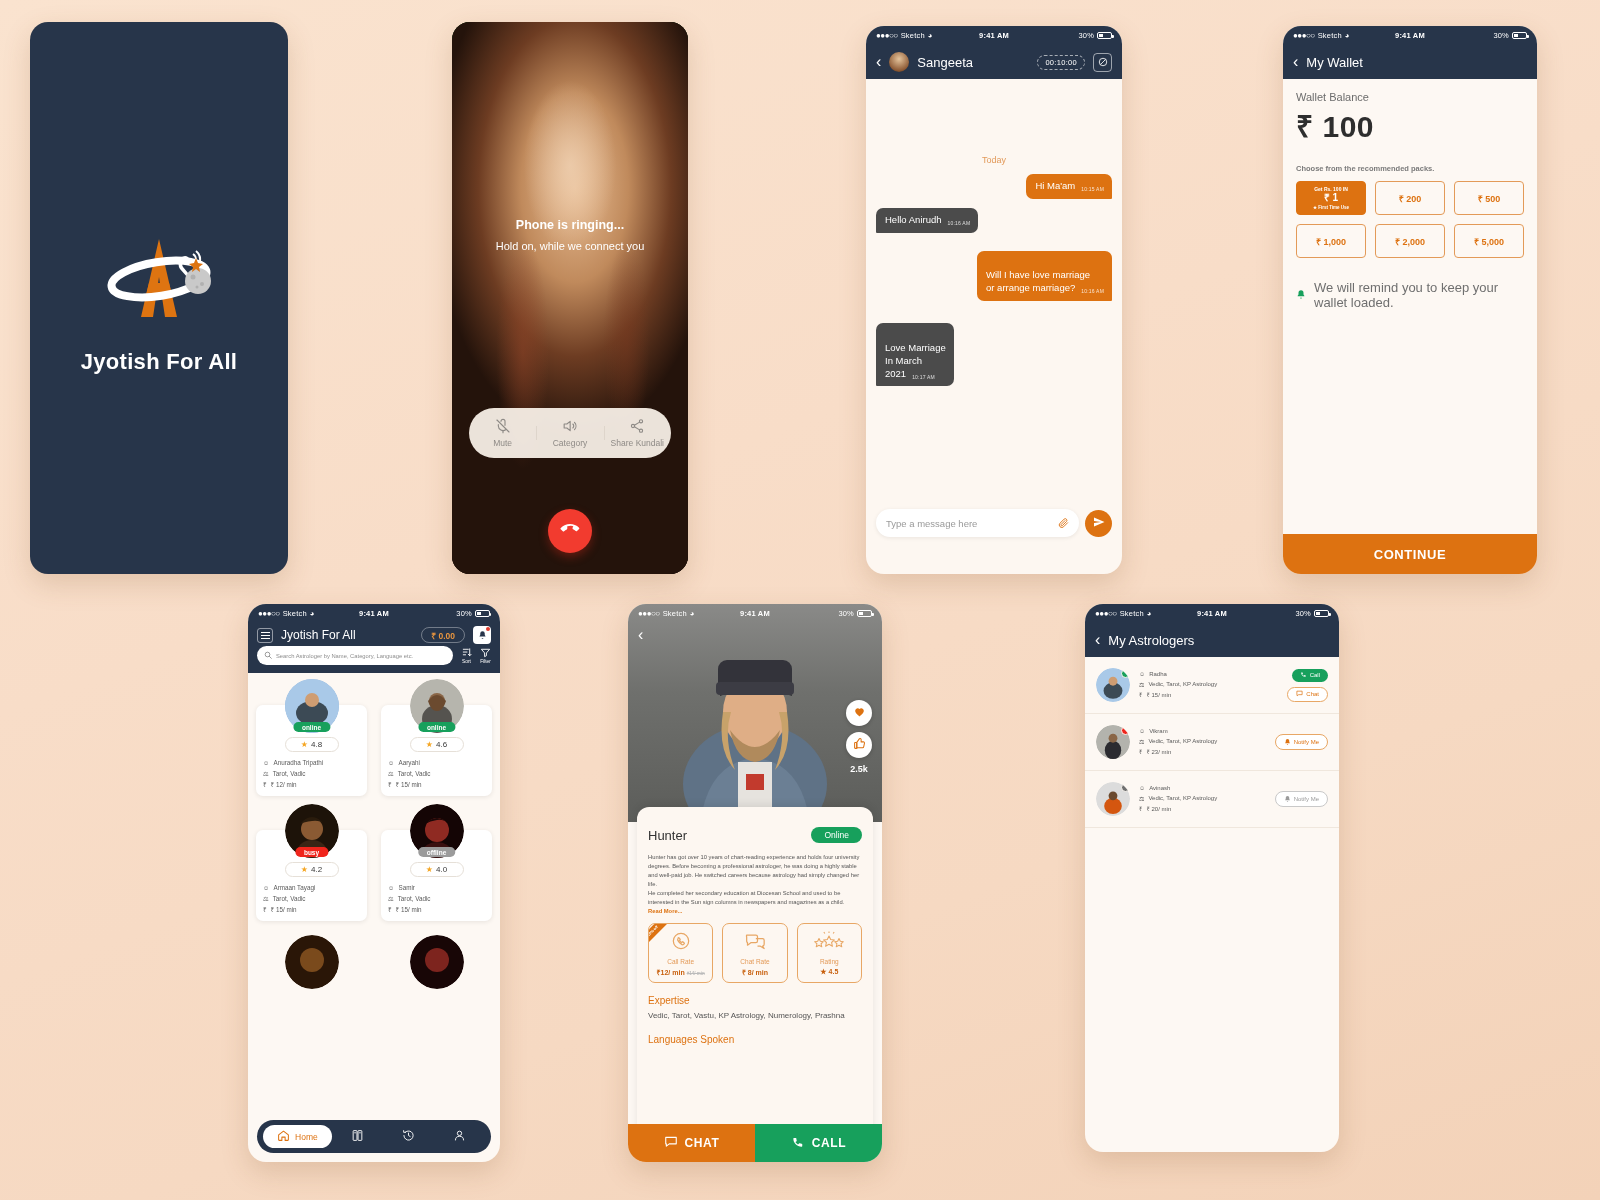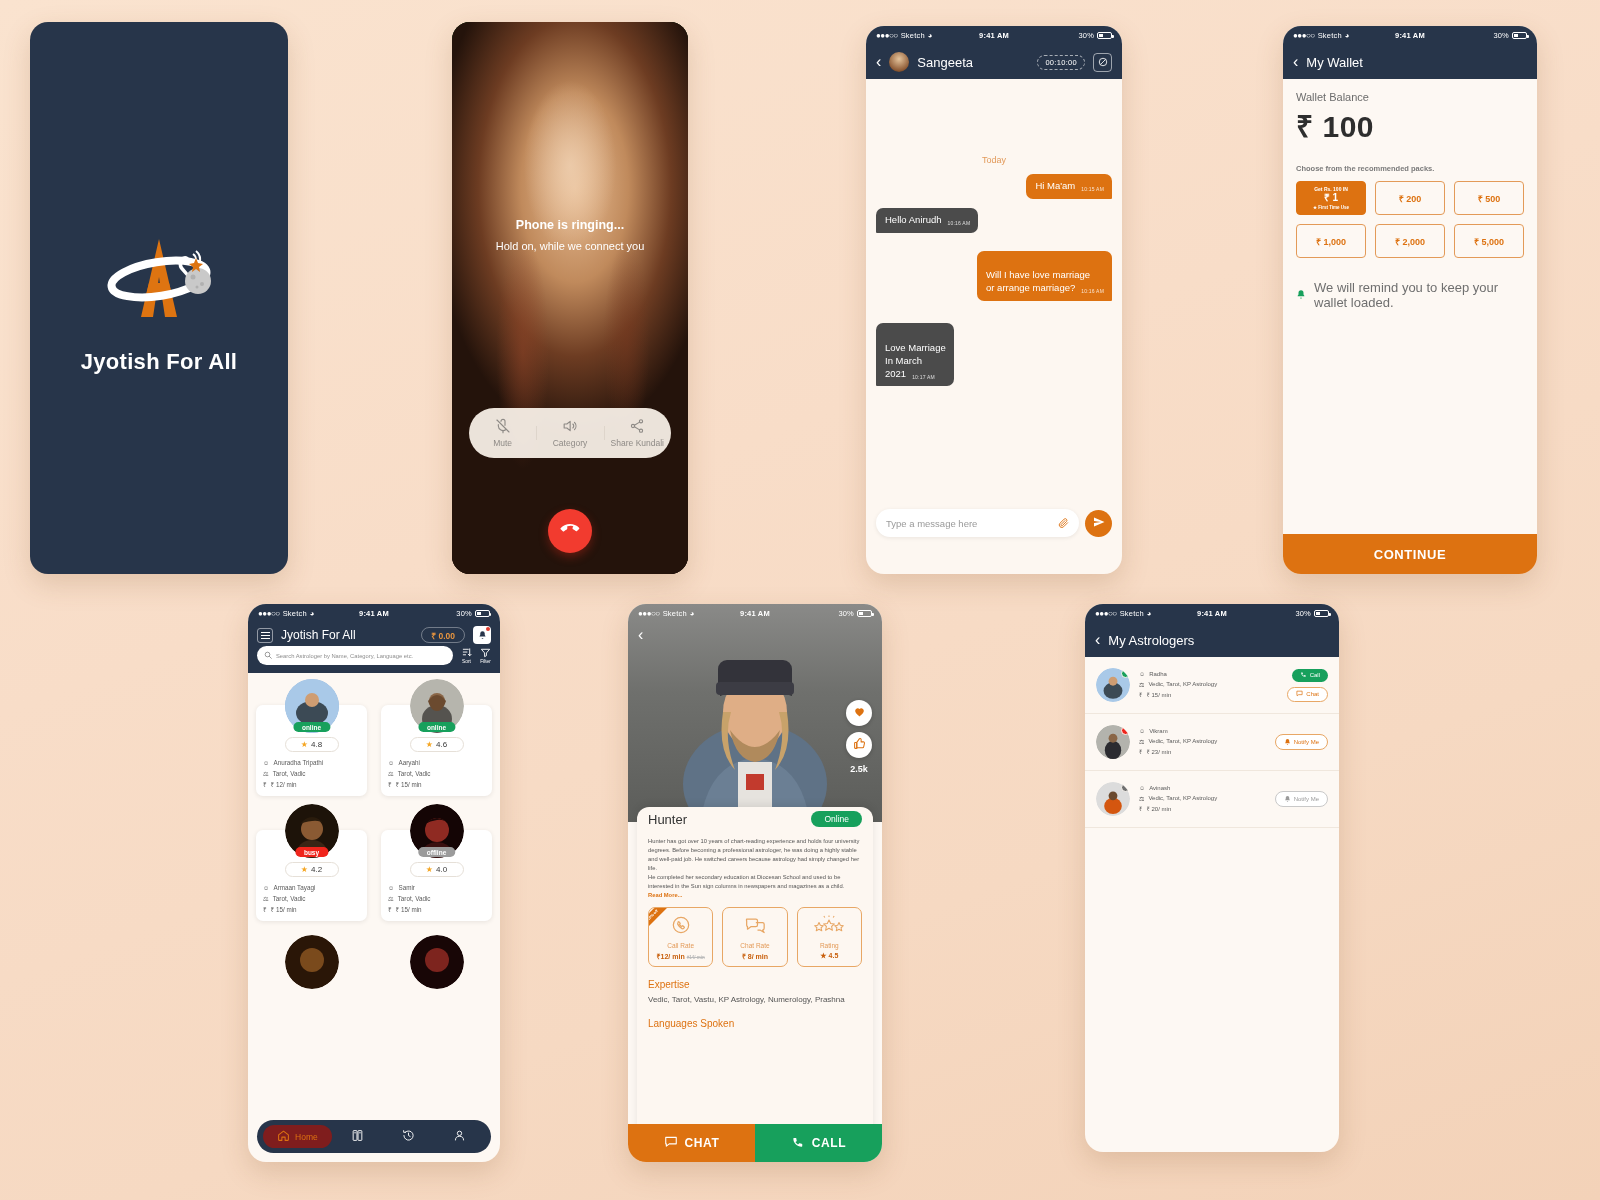--- a/index.html
+++ b/index.html
@@ -149,35 +149,35 @@
   .badge.online{background:#17a05c;}
   .badge.busy{background:#f0251c;}
   .badge.offline{background:#9b9b9b;}
   .rate-pill{margin:10px auto 0;width:54px;height:15px;border:1px solid #e6e0d8;border-radius:8px;display:flex;
      align-items:center;justify-content:center;gap:3px;font-size:8px;color:#3a3a3a;}
   .meta{margin-top:7px;display:flex;flex-direction:column;gap:3.5px;font-size:6.3px;color:#5b5b5b;}
   .meta div{display:flex;align-items:center;gap:4px;}
   .bottomnav{position:absolute;left:9px;right:9px;bottom:9px;height:33px;background:#27354a;border-radius:17px;
      display:flex;align-items:center;padding:0 6px;}
   .navitem{flex:1;display:flex;align-items:center;justify-content:center;}
-  .navitem.active{background:#7f1d1d;border-radius:14px;height:23px;gap:5px;flex:1.35;}
+  .navitem.active{background:#ffffff;border-radius:14px;height:23px;gap:5px;flex:1.35;}
   .navitem.active span{font-size:8.5px;color:#dd7211;}
 
   
   #profile { left:628px; top:604px; width:254px; height:558px; background:#fdf8f3; }
   .pf-hero{height:218px;position:relative;overflow:hidden;
     background:linear-gradient(180deg,#8a8a88 0%, #6f706d 40%, #5c5d5a 100%);}
   .pf-hero .fig{position:absolute;left:50%;top:30px;transform:translateX(-50%);}
   .pf-back{position:absolute;left:10px;top:22px;color:#fff;font-size:16px;font-weight:300;}
   .pf-fabs{position:absolute;right:10px;top:96px;text-align:center;}
   .fab{width:26px;height:26px;border-radius:50%;background:#fff;display:flex;align-items:center;justify-content:center;
     margin-bottom:6px;box-shadow:0 1px 4px rgba(0,0,0,.2);}
   .fab-count{color:#fff;font-size:9px;font-weight:bold;}
   .pf-card{position:absolute;left:9px;right:9px;top:203px;bottom:0;background:#fdf7f1;border-radius:12px 12px 0 0;
-    padding:4px 11px 0;box-shadow:0 -2px 8px rgba(0,0,0,.09);}
+    padding:20px 11px 0;box-shadow:0 -2px 8px rgba(0,0,0,.09);}
   .pf-name-row{display:flex;align-items:center;justify-content:space-between;}
   .pf-name{font-size:13px;color:#333;}
   .pf-status{background:#17a05c;color:#fff;font-size:8.5px;border-radius:10px;padding:3px 13px;font-weight:500;}
   .pf-bio{margin-top:10px;font-size:5.8px;line-height:1.55;color:#555;}
   .pf-more{color:#dd7211;font-size:5.8px;font-weight:bold;margin-top:1px;}
   .rate-grid{display:grid;grid-template-columns:repeat(3,1fr);gap:9px;margin-top:9px;}
   .rcard{border:1px solid #e8a765;border-radius:7px;padding:7px 2px 5px;text-align:center;position:relative;overflow:hidden;}
   .rcard .rlabel{font-size:6.5px;color:#e39a58;margin-top:3px;}
   .rcard .rval{font-size:7px;color:#c85f0c;font-weight:bold;margin-top:3px;}
   .rcard .strike{font-size:4.5px;color:#bbb;text-decoration:line-through;margin-left:2px;}

